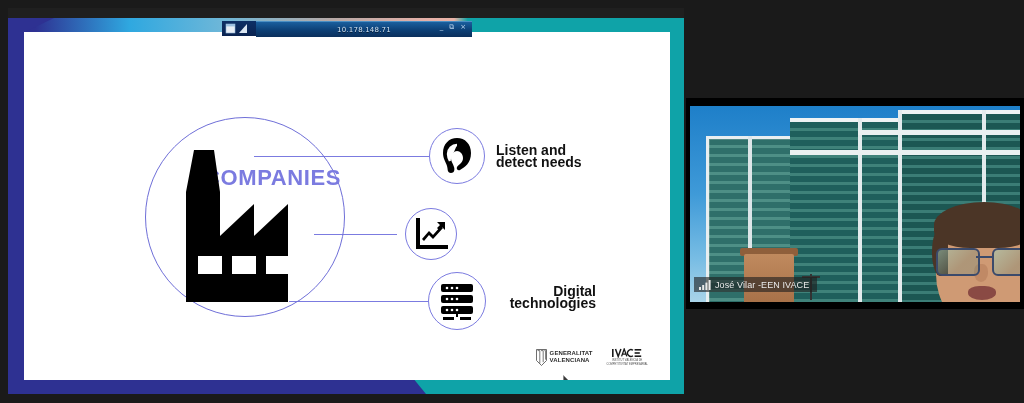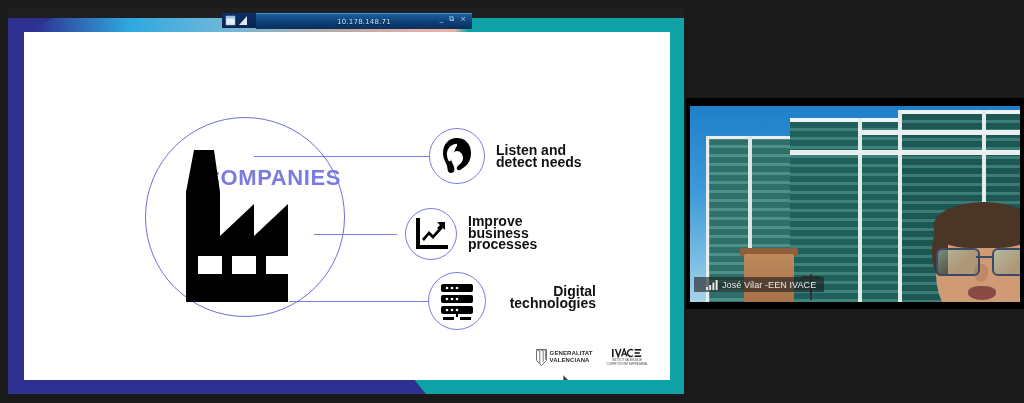--- a/index.html
+++ b/index.html
@@ -10,21 +10,21 @@
   }
 
   
   #screenshare-window{
     position:absolute;left:8px;top:8px;width:676px;height:386px;
     background:#1f1f1f;overflow:hidden;
   }
 
   
   #remote-titlebar{
-    position:absolute;left:0;top:4px;width:676px;height:17px;
+    position:absolute;left:0;top:12px;width:676px;height:17px;
     z-index:40;display:flex;align-items:center;
   }
   #titlebar-left-icons{
     position:absolute;left:214px;top:1px;width:34px;height:15px;
     background:linear-gradient(180deg,#0d2f66 0%,#0a2350 100%);
     display:flex;align-items:center;gap:2px;padding-left:3px;
   }
   .tb-glyph{width:11px;height:11px;display:block;}
   #titlebar-bar{
     position:absolute;left:248px;top:1px;width:216px;height:15px;
@@ -233,21 +233,21 @@
   }
   #nose{
     position:absolute;left:166px;top:106px;width:14px;height:18px;
     background:#bb8461;border-radius:40% 40% 50% 50%;opacity:.8;
   }
 
   
   #name-badge{
     position:absolute;left:4px;bottom:10px;height:15px;
     background:rgba(30,30,30,.62);
-    display:flex;align-items:center;gap:4px;padding:0 8px 0 12px;
+    display:flex;align-items:center;gap:4px;padding:0 8px 0 5px;
   }
   #signal-icon{display:block;}
   #participant-name{
     color:#e9e9e9;font-size:9px;letter-spacing:.1px;
     font-family:"Liberation Sans", sans-serif;white-space:nowrap;
   }
 </style>
 </head>
 <body>
 
@@ -285,23 +285,20 @@
       <div class="callout-text" id="callout-1-text">Listen and
 detect needs</div>
 
       <div class="callout-circle" id="callout-2-circle">
         <svg width="36" height="34" viewBox="0 0 36 34">
           <path fill="#000" d="M3 1h4v27h28v4H3z"></path>
           <path fill="#000" d="M9 22l7-8 4 4 8-9 2 2-10 11-4-4-5 6z"></path>
           <path fill="#000" d="M24 5h8v8l-3-3-3 3-2-2 3-3z"></path>
         </svg>
       </div>
-      <div class="callout-text" id="callout-2-text">Improve
-business
-processes</div>
 
       <div class="callout-circle" id="callout-3-circle">
         <svg width="38" height="38" viewBox="0 0 38 38">
           <rect x="3" y="2" width="32" height="8" rx="2" fill="#000"></rect>
           <rect x="3" y="13" width="32" height="8" rx="2" fill="#000"></rect>
           <rect x="3" y="24" width="32" height="8" rx="2" fill="#000"></rect>
           <circle cx="9" cy="6" r="1.3" fill="#fff"></circle>
             <circle cx="14" cy="6" r="1.3" fill="#fff"></circle>
             <circle cx="19" cy="6" r="1.3" fill="#fff"></circle>
           <circle cx="9" cy="17" r="1.3" fill="#fff"></circle>

